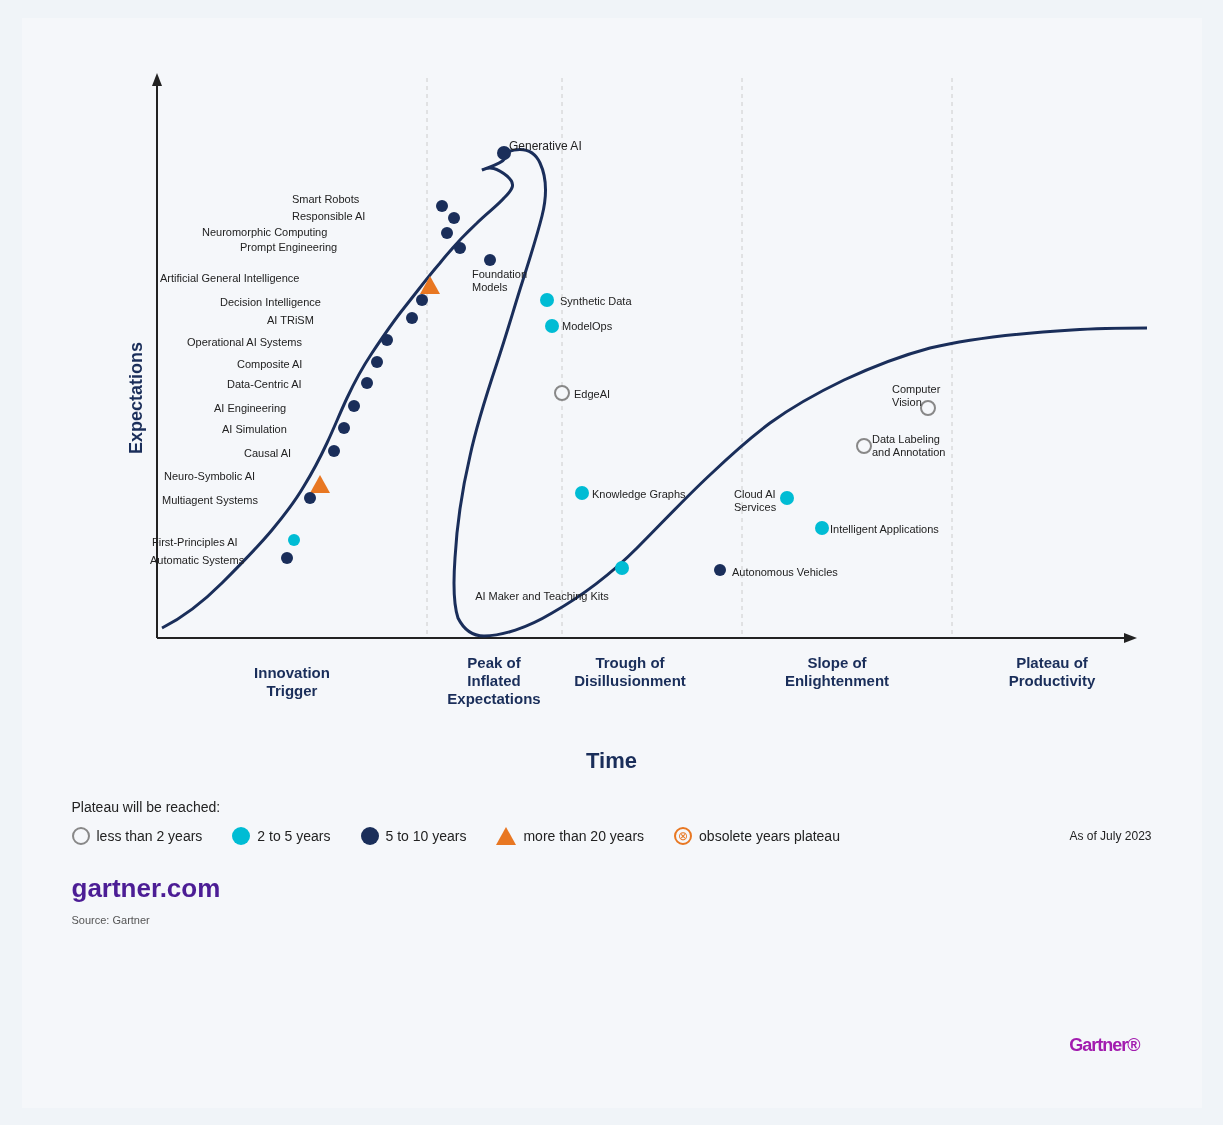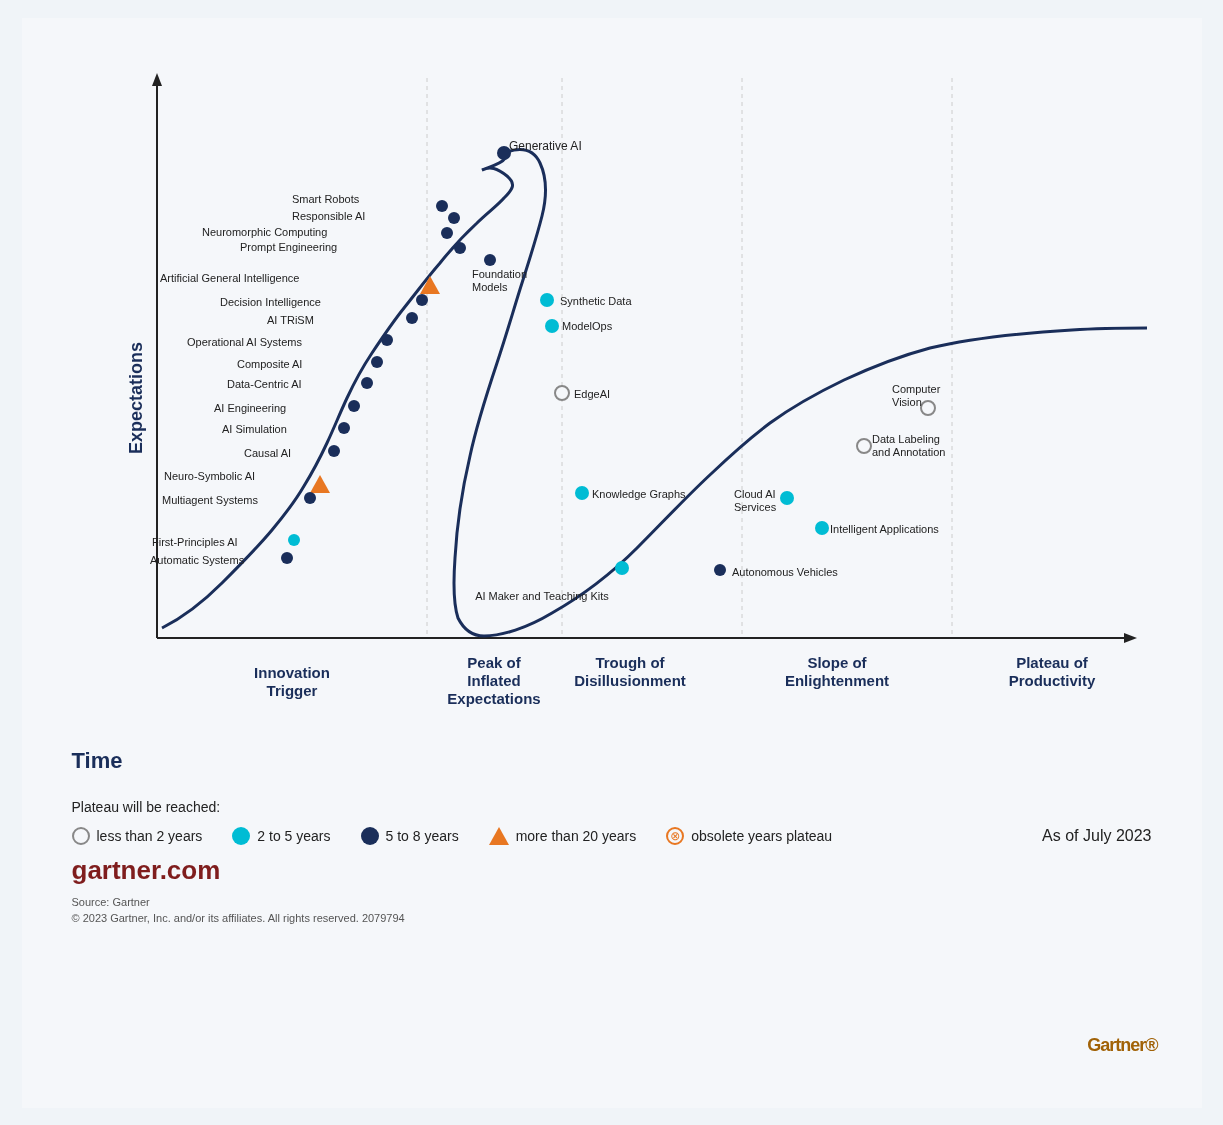--- a/index.html
+++ b/index.html
@@ -40,20 +40,21 @@
       position: absolute;
       left: 8px;
       top: 50%;
       transform: translateY(-50%) rotate(-90deg);
       font-size: 18px;
       font-weight: 700;
       color: #1a2e5a;
       white-space: nowrap;
     }
     .time-label {
+      text-align: center;
       font-size: 22px;
       font-weight: 700;
       color: #1a2e5a;
       margin: 5px 0 15px 0;
     }
     .legend-area {
       margin-top: 10px;
       padding: 10px 0;
     }
     .legend-plateau {
@@ -105,41 +106,42 @@
       border-radius: 50%;
       border: 2px solid #e87722;
       display: inline-flex;
       align-items: center;
       justify-content: center;
       font-size: 12px;
       color: #e87722;
     }
     .legend-date {
       margin-left: auto;
-      font-size: 16px;
+      font-size: 12px;
       color: #222;
     }
     .footer-gartner-com {
       font-size: 26px;
       font-weight: 900;
-      color: #7f1d1d;
+      color: #4c1d95;
+      margin-top: 18px;
       margin-bottom: 8px;
     }
     .footer-source {
       font-size: 11px;
       color: #555;
       line-height: 1.5;
     }
     .gartner-logo {
       position: absolute;
       bottom: 32px;
-      right: 44px;
+      right: 62px;
       font-size: 42px;
       font-weight: 900;
-      color: #a16207;
+      color: #a21caf;
       letter-spacing: -1px;
     }
     .gartner-logo span {
       font-size: 18px;
       vertical-align: super;
     }
     .phase-label {
       font-weight: 700;
       font-size: 15px;
       fill: #1a2e5a;
@@ -316,38 +318,37 @@
       <div class="legend-item">
         <div class="legend-circle-empty"></div>
         <span>less than 2 years</span>
       </div>
       <div class="legend-item">
         <div class="legend-circle-cyan"></div>
         <span>2 to 5 years</span>
       </div>
       <div class="legend-item">
         <div class="legend-circle-dark"></div>
-        <span>5 to 8 years</span>
+        <span>5 to 10 years</span>
       </div>
       <div class="legend-item">
         <div class="legend-triangle"></div>
         <span>more than 20 years</span>
       </div>
       <div class="legend-item">
         <div class="legend-obsolete">⊗</div>
         <span>obsolete years plateau</span>
       </div>
       <div class="legend-date">As of July 2023</div>
     </div>
   </div>
 
   <div class="footer-gartner-com">
     <span>gartner.com</span>
   </div>
   <div class="footer-source">
     <div>Source: Gartner</div>
-    <div>© 2023 Gartner, Inc. and/or its affiliates. All rights reserved. 2079794</div>
   </div>
 
   <div class="gartner-logo">
     <span>Gartner</span><span>®</span>
   </div>
 </div>
 
 </body></html>

